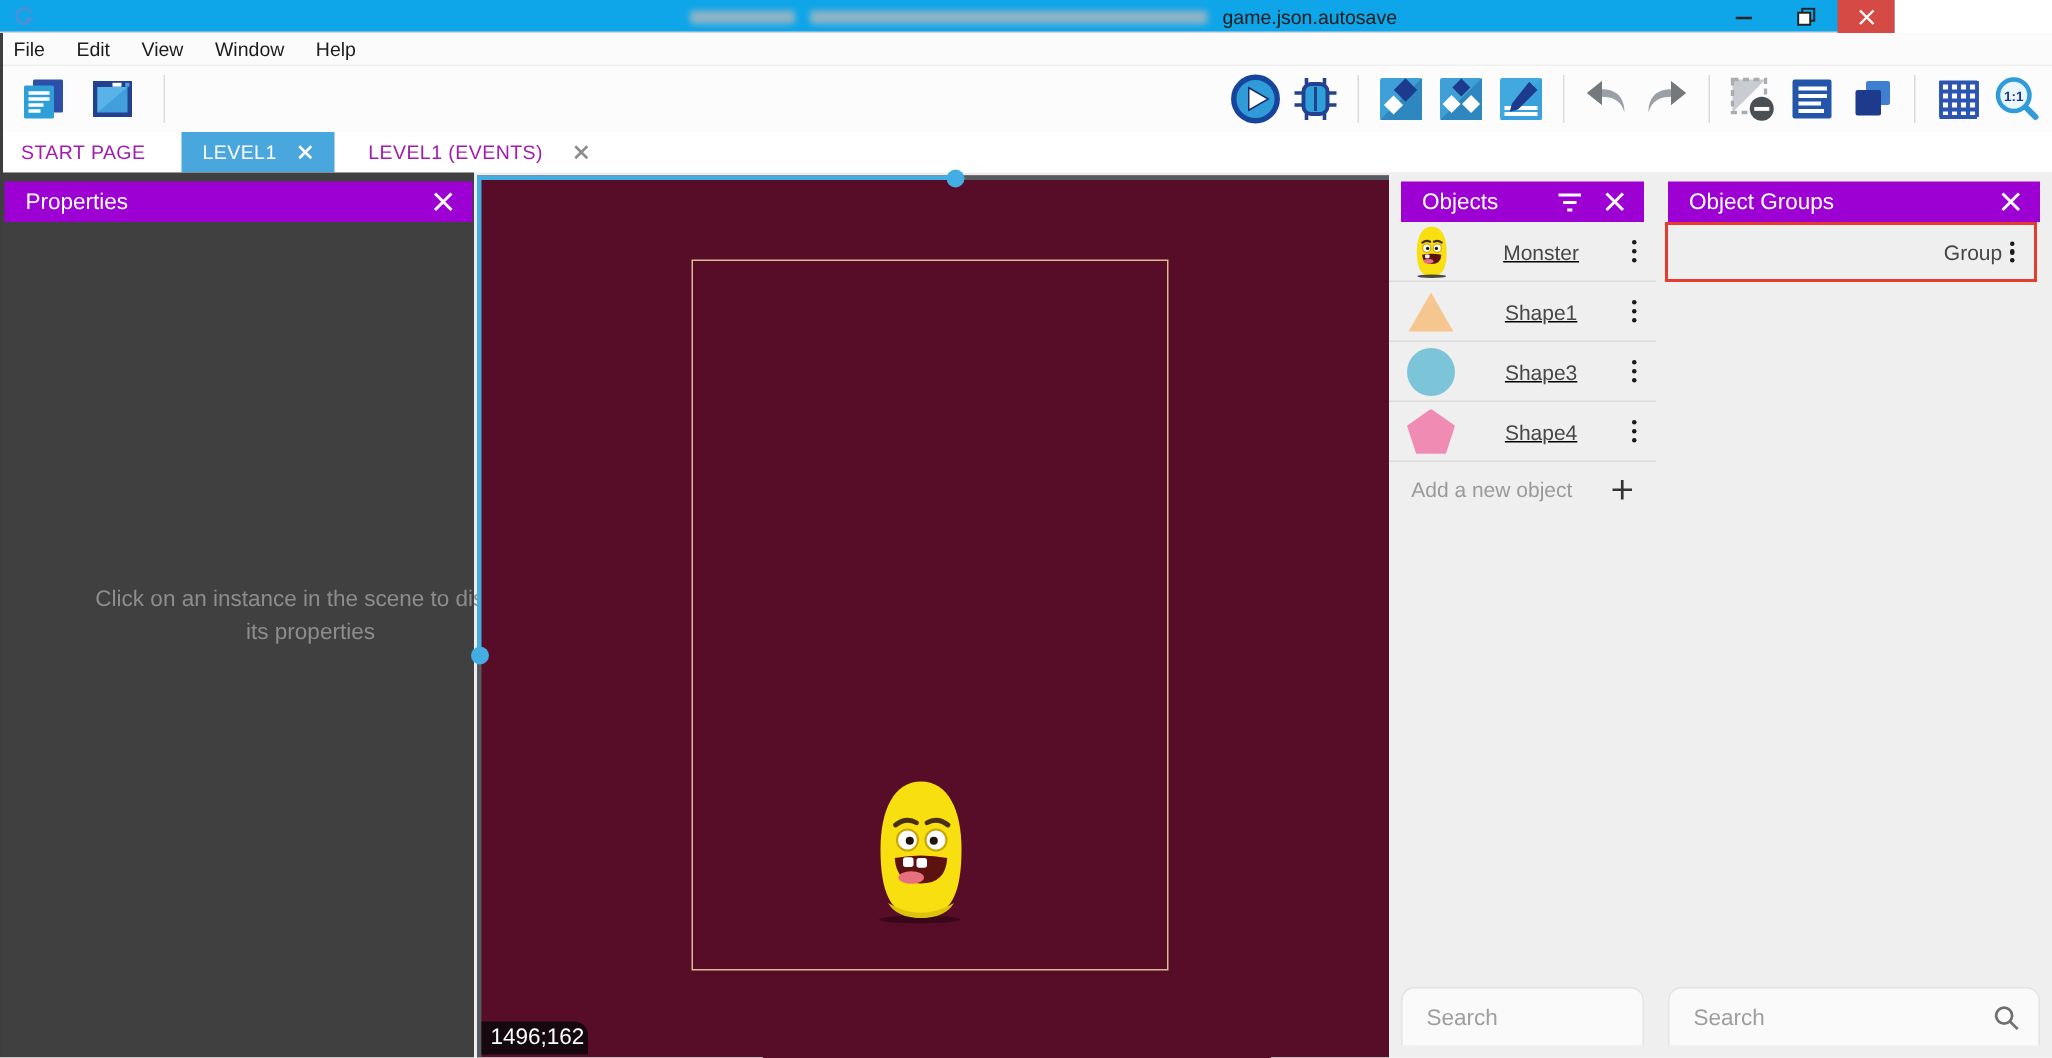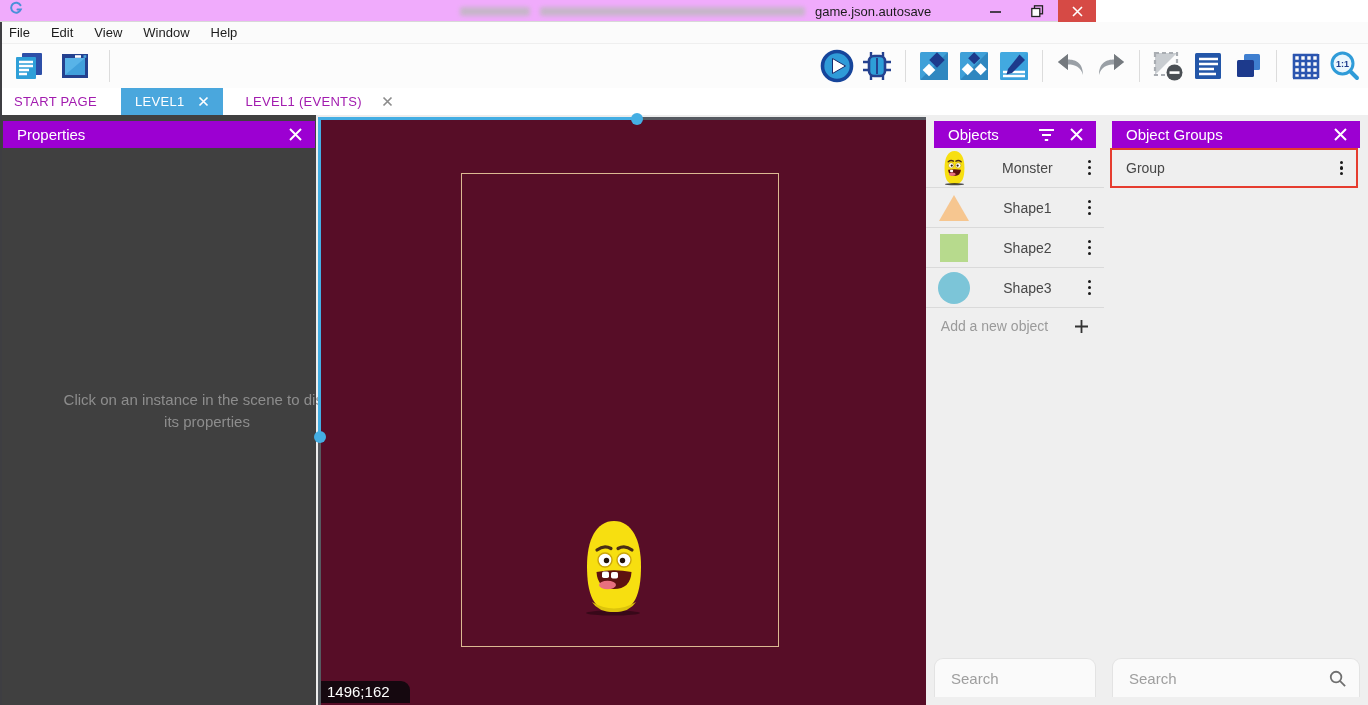--- a/index.html
+++ b/index.html
@@ -1,20 +1,20 @@
 <!DOCTYPE html>
 <html><head>
 <meta charset="utf-8">
 <style>
   * { margin:0; padding:0; box-sizing:border-box; }
   html,body { width:1368px; height:705px; overflow:hidden; }
   body { font-family:"Liberation Sans", sans-serif; background:#ffffff; position:relative; }
 
   
-  .titlebar { position:absolute; left:0; top:0; width:1096px; height:22px; background:#f0abfc; border-bottom:1px solid #d8d8d8; display:flex; align-items:flex-start; }
+  .titlebar { position:absolute; left:0; top:0; width:1263px; height:22px; background:#0ea5e9; border-bottom:1px solid #d8d8d8; display:flex; align-items:center; }
   .logo { margin-left:7px; width:18px; height:16px; display:flex; align-items:center; justify-content:center; }
   .title-center { position:absolute; left:460px; top:0; height:22px; display:flex; align-items:center; gap:10px; }
   .blurblock { background:#b9b9b9; height:9px; border-radius:2px; filter:blur(2px); opacity:.75; }
   .blur1 { width:70px; } .blur2 { width:265px; }
   .title-text { font-size:13px; color:#1b1b1b; }
   .win-controls { position:absolute; right:0; top:0; height:22px; display:flex; }
   .win-btn { width:42px; height:22px; display:flex; align-items:center; justify-content:center; }
   .win-btn.close { width:38px; background:#d64a45; }
 
   
@@ -53,45 +53,45 @@
   .canvas { position:absolute; left:318px; top:2px; width:608px; height:588px; background:#570d27; }
   .border-top-blue { position:absolute; left:0; top:0; width:319px; height:3px; background:#44aee3; }
   .border-top-gray { position:absolute; left:319px; top:0; right:0; height:3px; background:#565a61; }
   .border-left-blue { position:absolute; left:0; top:0; width:3px; height:320px; background:#44aee3; }
   .border-left-gray { position:absolute; left:0; top:320px; width:3px; bottom:0; background:#565a61; }
   .handle { position:absolute; width:12px; height:12px; border-radius:50%; background:#44aee3; }
   .handle.top { left:313px; top:-4px; }
   .handle.left { left:-4px; top:314px; }
   .scene-frame { position:absolute; left:143px; top:56px; width:318px; height:474px; border:1px solid #dcb892; }
   .monster-instance { position:absolute; left:262px; top:401px; width:68px; height:98px; }
-  .coords { position:absolute; left:3px; bottom:2px; background:rgba(12,8,12,.88); color:#ffffff; font-size:15px; padding:2px 20px 3px 6px; border-radius:0 9px 0 0; }
+  .coords { position:absolute; left:3px; bottom:2px; background:rgba(12,8,12,.88); color:#ffffff; font-size:15px; padding:2px 2px 3px 6px; border-radius:0 9px 0 0; }
 
   
   .objects-panel { position:absolute; left:926px; top:0; width:178px; height:590px; background:#efefef; }
   .obj-list { position:absolute; left:0; top:33px; right:0; }
-  .obj-row { height:40px; display:flex; align-items:center; padding:0 8px 0 10px; border-bottom:1px solid #dadada; cursor:pointer; }
+  .obj-row { height:40px; display:flex; align-items:center; padding:0 8px 0 10px; border-bottom:1px solid #dadada; cursor:pointer;text-decoration:underline; }
   .obj-icon-box { width:36px; display:flex; align-items:center; justify-content:center; }
   .obj-label { flex:1; text-align:center; font-size:14px; color:#474747; }
   .dots { display:flex; flex-direction:column; gap:2.5px; padding:4px 5px; cursor:pointer; }
   .dots i { width:3.2px; height:3.2px; border-radius:50%; background:#1a1a1a; }
   .add-row { height:36px; display:flex; align-items:center; justify-content:center; gap:26px; font-size:14px; color:#9a9a9a; cursor:pointer; }
 
   .shape-triangle { width:0; height:0; border-left:15px solid transparent; border-right:15px solid transparent; border-bottom:26px solid #f6c690; }
   .shape-square { width:28px; height:28px; background:#b7da8d; }
   .shape-circle { width:32px; height:32px; border-radius:50%; background:#7cc5d8; }
   .shape-pentagon { width:32px; height:30px; background:#f08cb4; clip-path:polygon(50% 0, 100% 38%, 81% 100%, 19% 100%, 0 38%); }
 
   .search-bar { position:absolute; left:8px; right:8px; top:543px; height:39px; background:#fafafa; border:1px solid #e3e3e3; border-bottom:none; border-radius:9px 9px 0 0; display:flex; align-items:center; padding:0 12px 0 16px; }
   .search-bar input { flex:1; border:none; outline:none; background:transparent; font-size:15px; color:#555; font-family:"Liberation Sans", sans-serif; }
   .search-bar input::placeholder { color:#9e9e9e; }
 
   
   .groups-panel { position:absolute; left:1104px; top:0; width:264px; height:590px; background:#efefef; }
   .group-row { position:absolute; left:6px; right:10px; top:33px; height:40px; border:2px solid #e63c2f; display:flex; align-items:center; padding:0 8px 0 14px; cursor:pointer; }
-  .group-label { flex:1; font-size:14px; color:#474747; }
+  .group-label { flex:1; font-size:14px; color:#474747;text-align:right; }
   .group-add-row { position:absolute; left:6px; right:10px; top:75px; height:30px; display:flex; align-items:center; justify-content:center; font-size:14px; color:#9a9a9a; cursor:pointer; }
   .group-add-plus { position:absolute; right:10px; top:4px; }
 </style>
 </head>
 <body>
 
 <div class="titlebar">
   <div class="logo">
     <svg width="16" height="16" viewBox="0 0 16 16">
         <path d="M12.5 5.2 A5 5 0 1 0 12.8 9.5 L9.5 9.5" fill="none" stroke="#4a90d9" stroke-width="2" stroke-linecap="round"></path>
@@ -351,34 +351,34 @@
           </span>
         <span class="obj-label">Shape1</span>
         <span class="dots">
             <i></i>
             <i></i>
             <i></i>
           </span>
       </div>
       <div class="obj-row">
         <span class="obj-icon-box">
-            <span class="shape-square"></span>
-          </span>
-        <span class="obj-label">Shape2</span>
+            <span class="shape-circle"></span>
+          </span>
+        <span class="obj-label">Shape3</span>
         <span class="dots">
             <i></i>
             <i></i>
             <i></i>
           </span>
       </div>
       <div class="obj-row">
         <span class="obj-icon-box">
-            <span class="shape-circle"></span>
-          </span>
-        <span class="obj-label">Shape3</span>
+            <span class="shape-pentagon"></span>
+          </span>
+        <span class="obj-label">Shape4</span>
         <span class="dots">
             <i></i>
             <i></i>
             <i></i>
           </span>
       </div>
       <div class="add-row">
         <span>Add a new object</span>
         <svg width="15" height="15" viewBox="0 0 15 15">
             <path d="M7.5 1 V14 M1 7.5 H14" stroke="#333333" stroke-width="1.8"></path>

